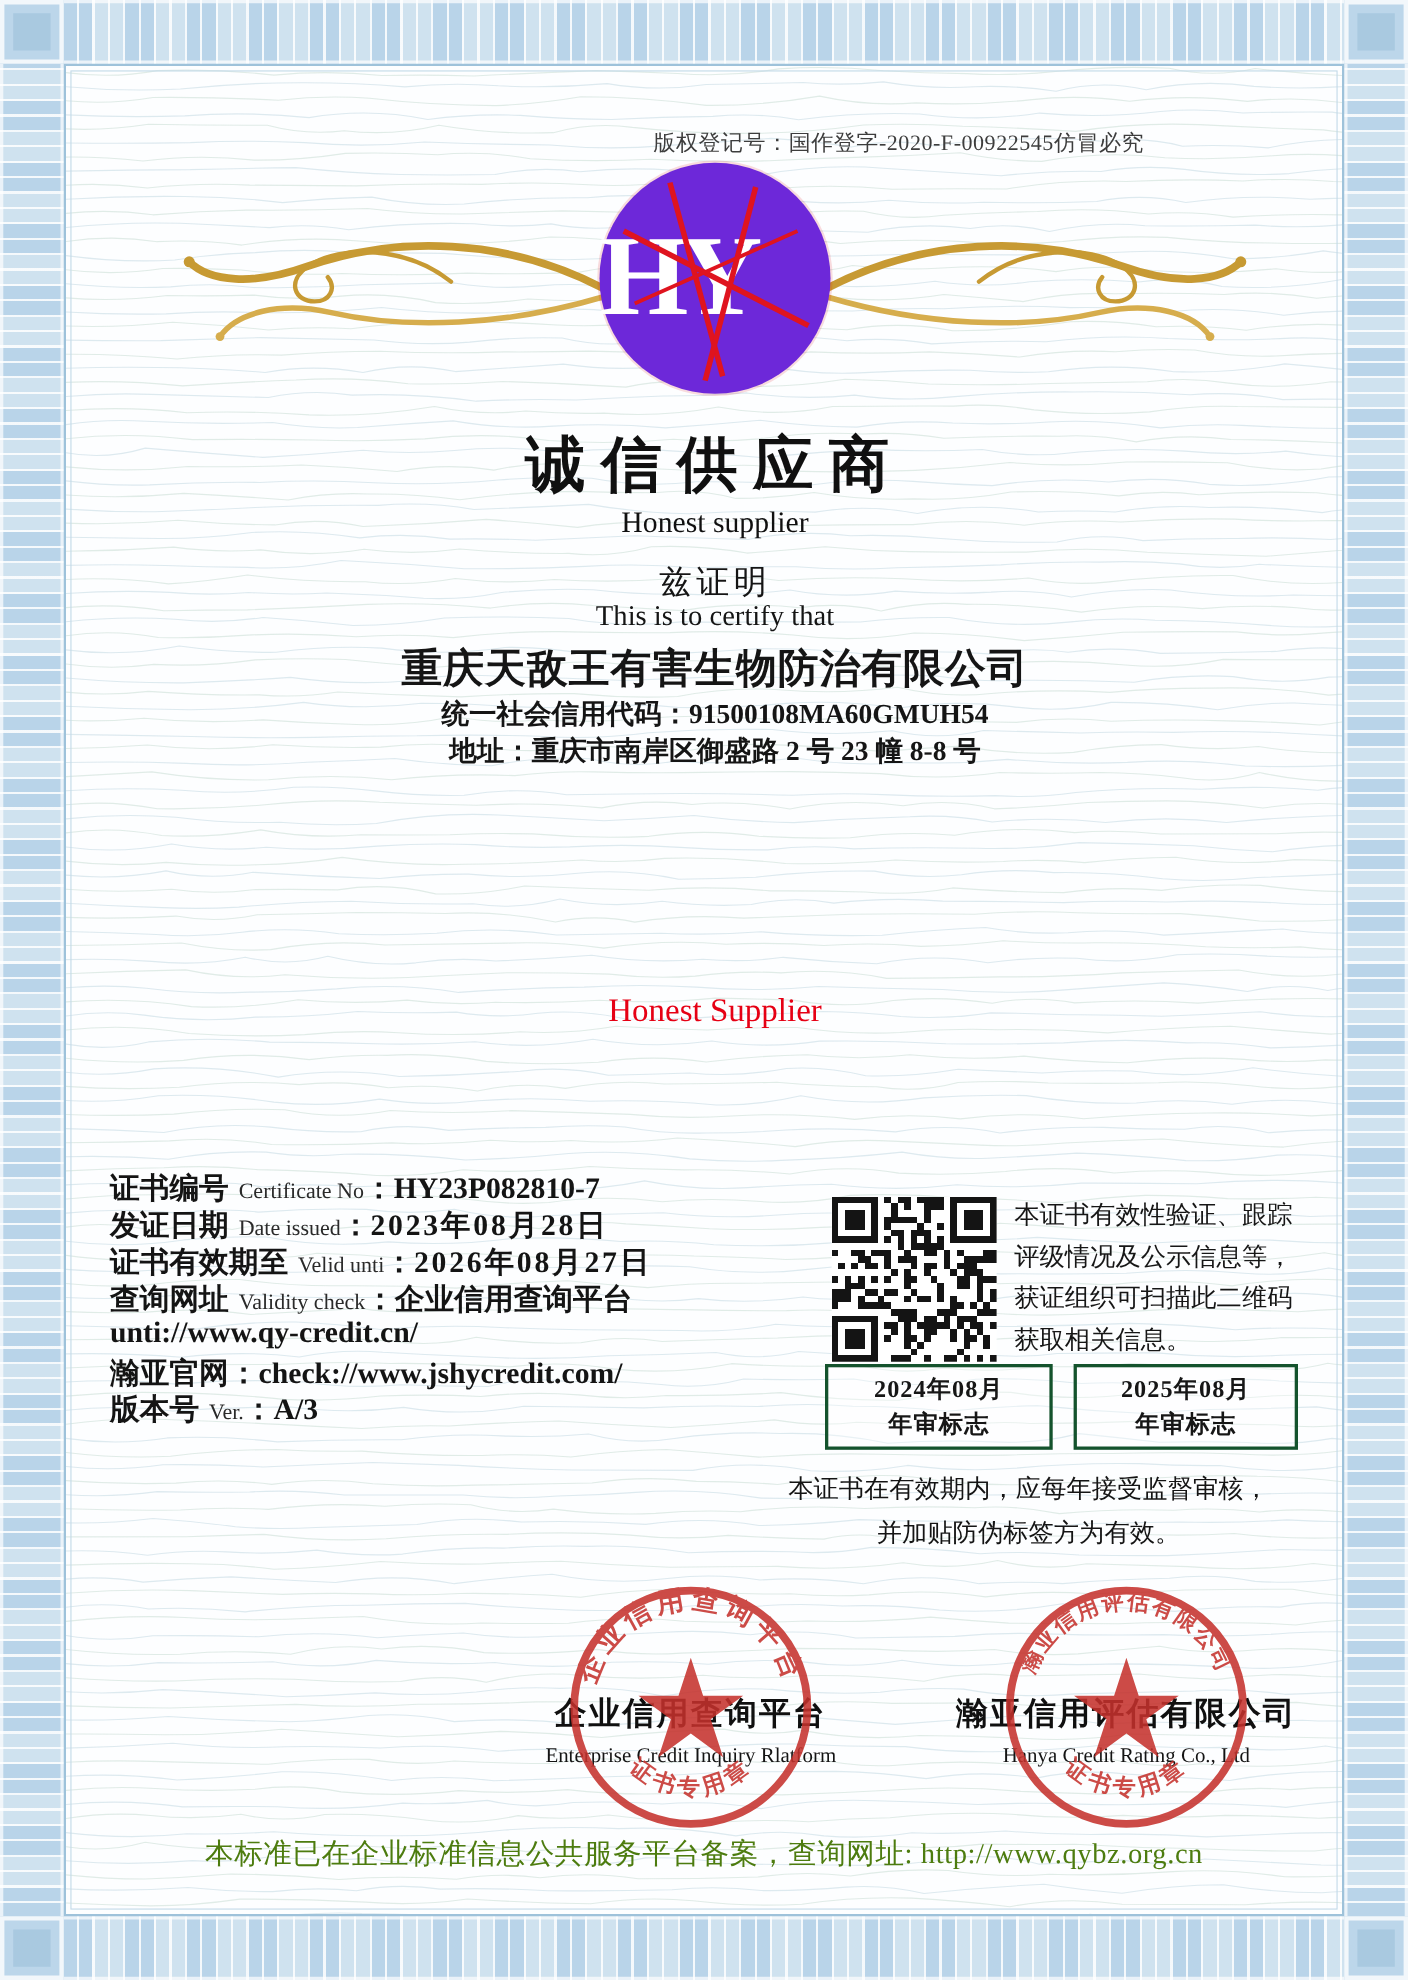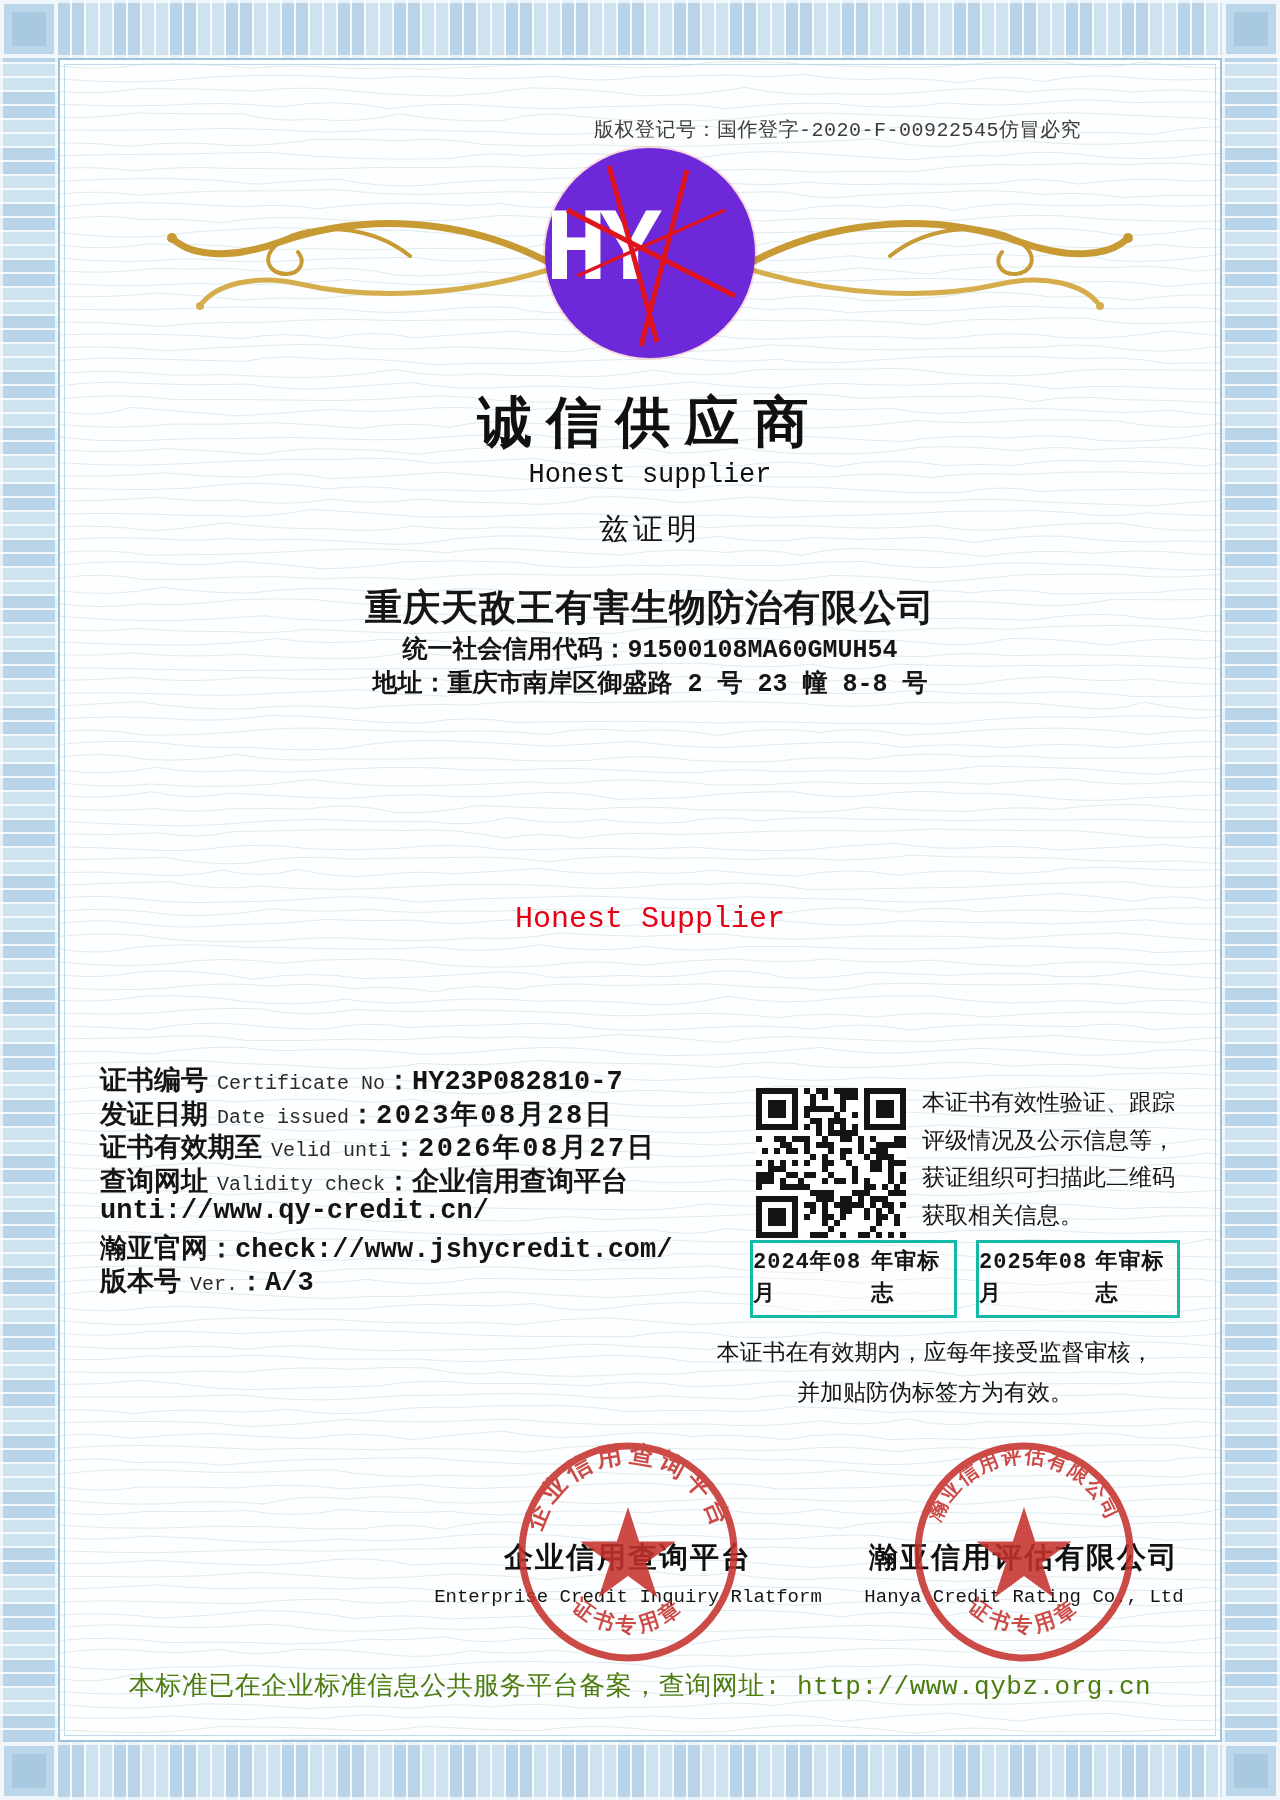--- a/index.html
+++ b/index.html
@@ -1,20 +1,20 @@
 <!DOCTYPE html>
 <html><head>
 <meta charset="utf-8">
 <style>
   html,body{margin:0;padding:0;background:#eef2f5;}
   *{box-sizing:border-box;}
   #page{
     position:relative;width:1280px;height:1800px;margin:0 auto;
     background:#fdfeff;overflow:hidden;
-    font-family:Liberation Mono, monospace;
+    font-family:Liberation Serif, serif;
     color:#151515;
     padding-left:14px;
   }
   .abs{position:absolute;}
   
   .bstrip{position:absolute;background-color:#cfe2ef;
     background-image:
       repeating-linear-gradient(90deg, rgba(255,255,255,.85) 0 2px, rgba(255,255,255,0) 2px 14px),
       repeating-linear-gradient(90deg, #b9d4e9 0 28px, #cfe2ef 28px 56px),
       repeating-linear-gradient(0deg, rgba(255,255,255,.45) 0 2px, rgba(255,255,255,0) 2px 10px);
@@ -55,21 +55,21 @@
   .details{left:100px;top:1062px;width:580px;z-index:2;}
   .drow{display:flex;align-items:baseline;height:33.5px;white-space:nowrap;}
   .dcn{font-size:27px;font-weight:600;color:#141414;}
   .den{font-size:20px;color:#2a2a2a;margin-left:9px;}
   .dsep{font-size:27px;font-weight:600;}
   .dval{font-size:27px;font-weight:600;color:#141414;}
   .spread{letter-spacing:2.5px;}
   
   .qr{left:756px;top:1088px;width:150px;height:150px;z-index:2;background:#fff;}
   .qr-note{left:922px;top:1086px;width:300px;z-index:2;font-size:23px;line-height:37.5px;font-weight:500;color:#161616;}
-  .badge{top:1240px;height:78px;border:3px solid #14b8a6;z-index:2;display:flex;flex-direction:row;align-items:center;background:rgba(255,255,255,.35);}
+  .badge{top:1240px;height:78px;border:3px solid #14532d;z-index:2;display:flex;flex-direction:column;align-items:center;justify-content:center;background:rgba(255,255,255,.35);}
   .badge1{left:750px;width:207px;}
   .badge2{left:976px;width:204px;}
   .badge div{font-size:22px;line-height:32px;font-weight:600;letter-spacing:1px;color:#161616;}
   .annual-note{left:652px;top:1334px;width:566px;text-align:center;font-size:23px;line-height:40px;font-weight:500;z-index:2;color:#141414;}
   
   .issuer{top:1538px;width:460px;text-align:center;z-index:2;}
   .issuer .cn{font-size:29px;font-weight:700;letter-spacing:2px;color:#101010;}
   .issuer .en{font-size:19px;margin-top:8px;color:#141414;}
   .iss-left{left:398px;}
   .iss-right{left:794px;}
@@ -258,20 +258,21 @@
         <path d="M64 18 L112 194"></path>
         <path d="M142 22 L96 198"></path>
         <path d="M32 128 L180 62" stroke-width="3.5"></path>
       </g>
     </svg>
   </div>
 
   <div class="abs cline title-cn">诚信供应商</div>
   <div class="abs cline title-en">Honest supplier</div>
   <div class="abs cline intro-cn">兹证明</div>
+  <div class="abs cline intro-en">This is to certify that</div>
   <div class="abs cline company">重庆天敌王有害生物防治有限公司</div>
   <div class="abs cline credit"><span>统一社会信用代码</span><span>：</span><span>91500108MA60GMUH54</span></div>
   <div class="abs cline address"><span>地址</span><span>：</span><span>重庆市南岸区御盛路 2 号 23 幢 8-8 号</span></div>
 
   <div class="abs cline award-en">Honest Supplier</div>
 
   <div class="abs details">
     <div class="drow">
       <span class="dcn">证书编号</span>
       <span class="den">Certificate No</span>

